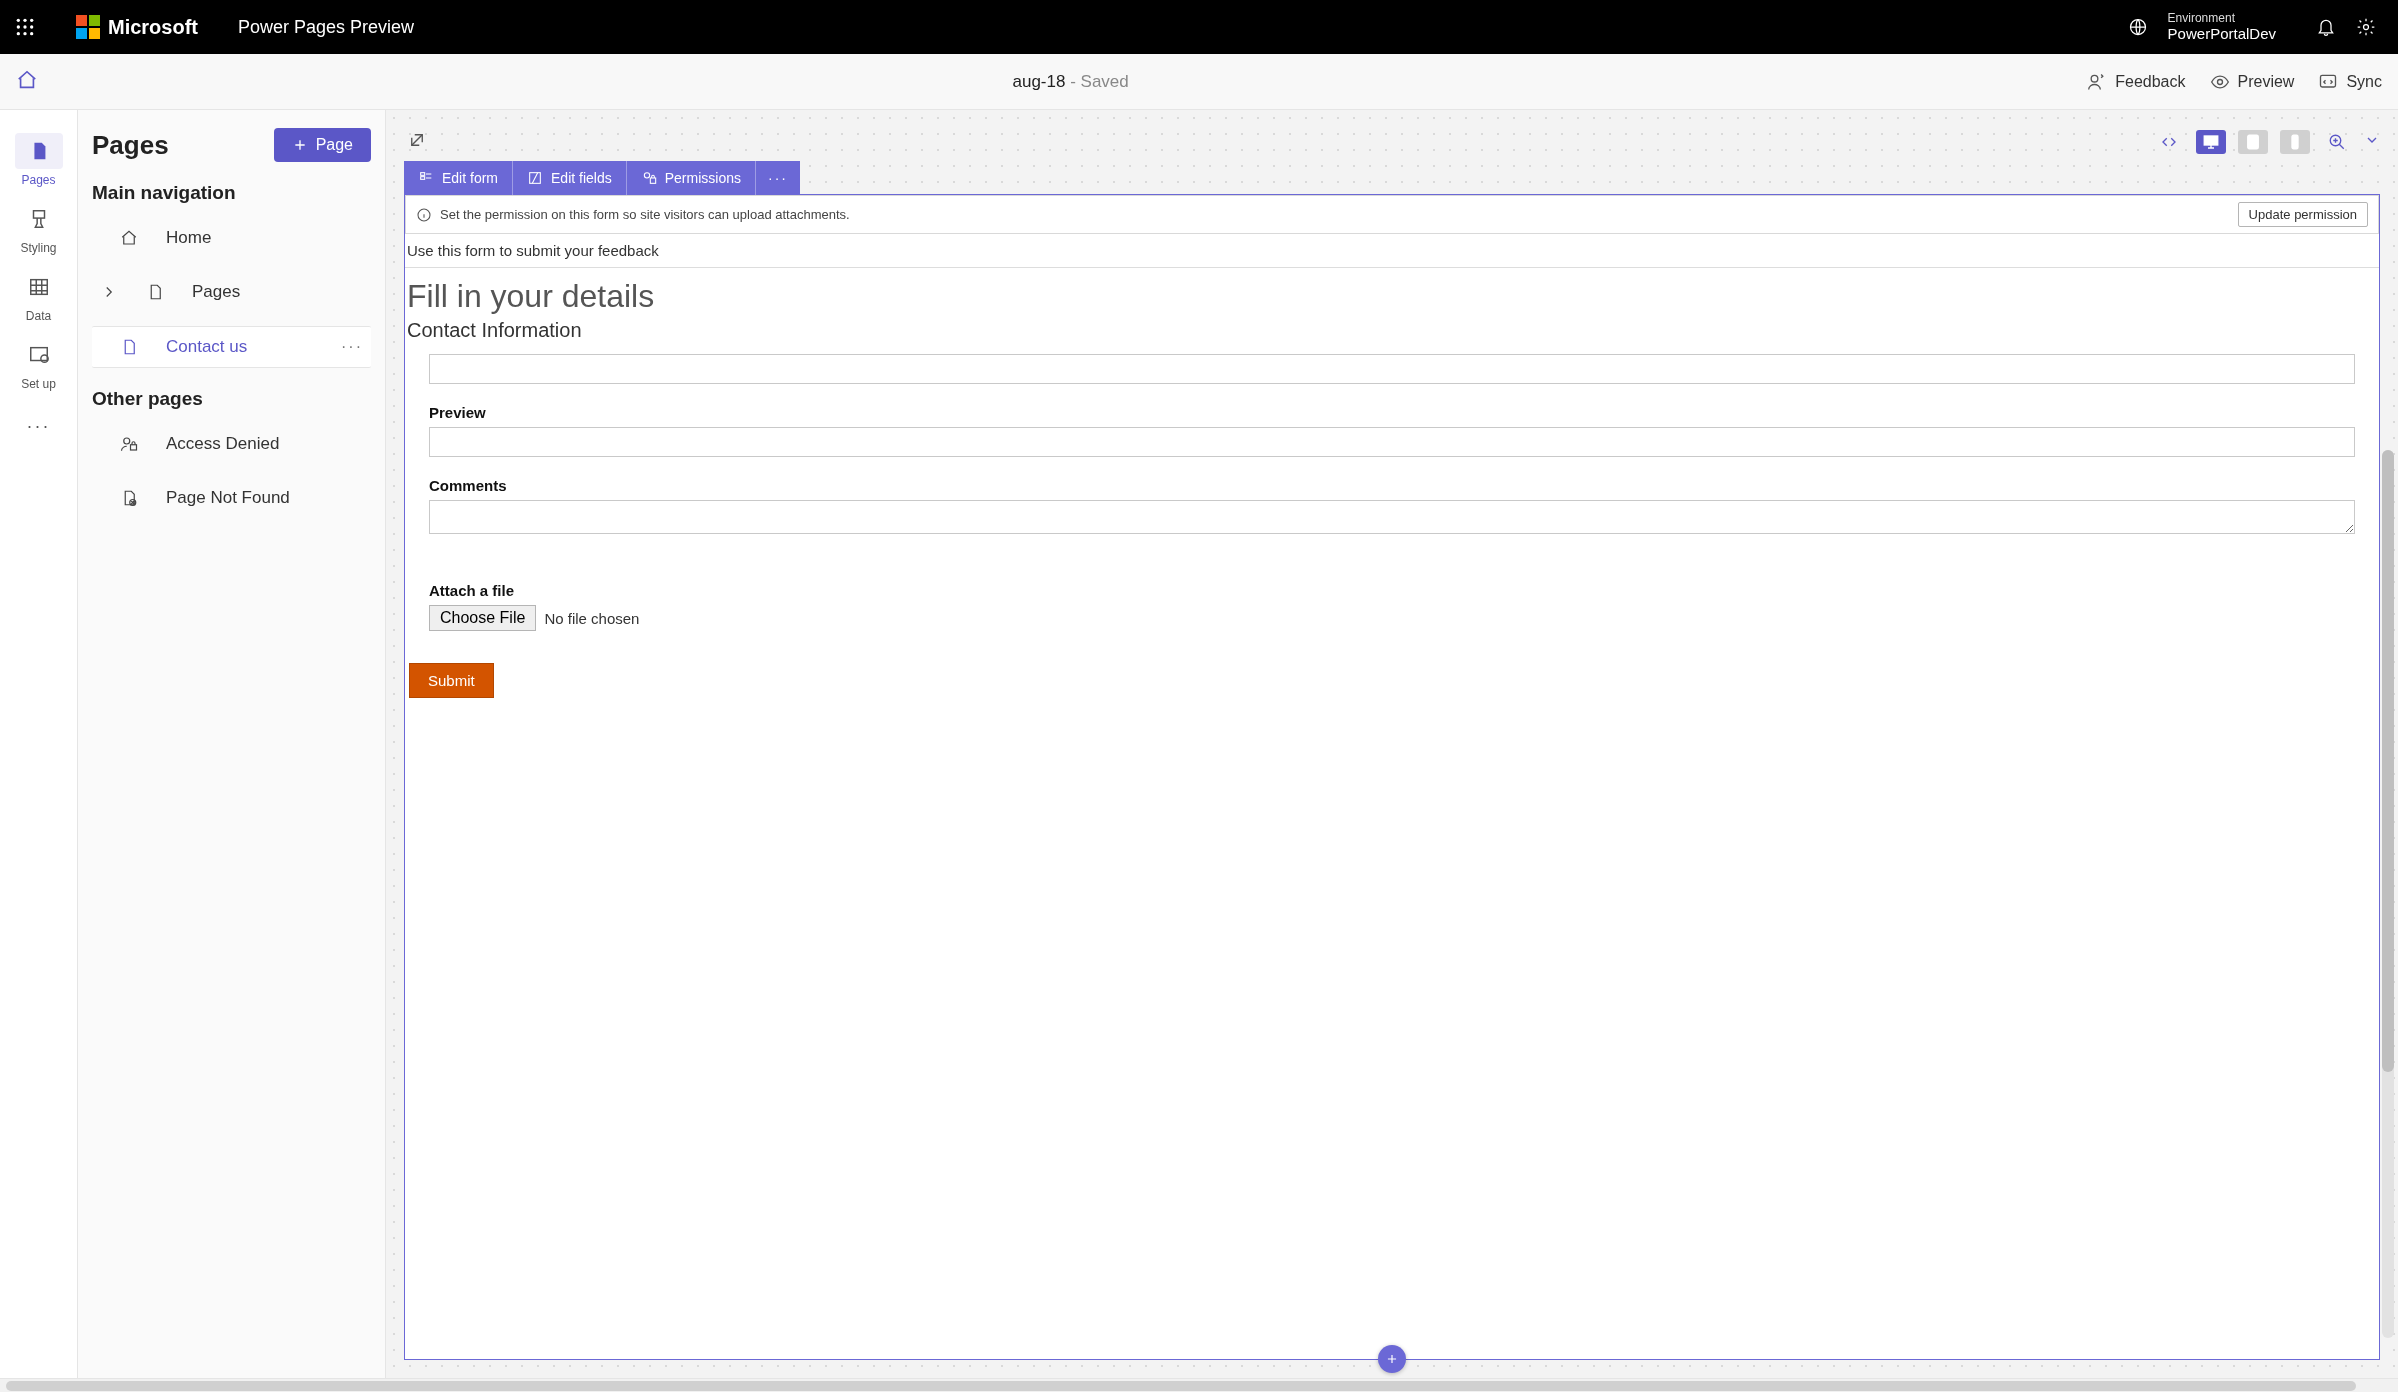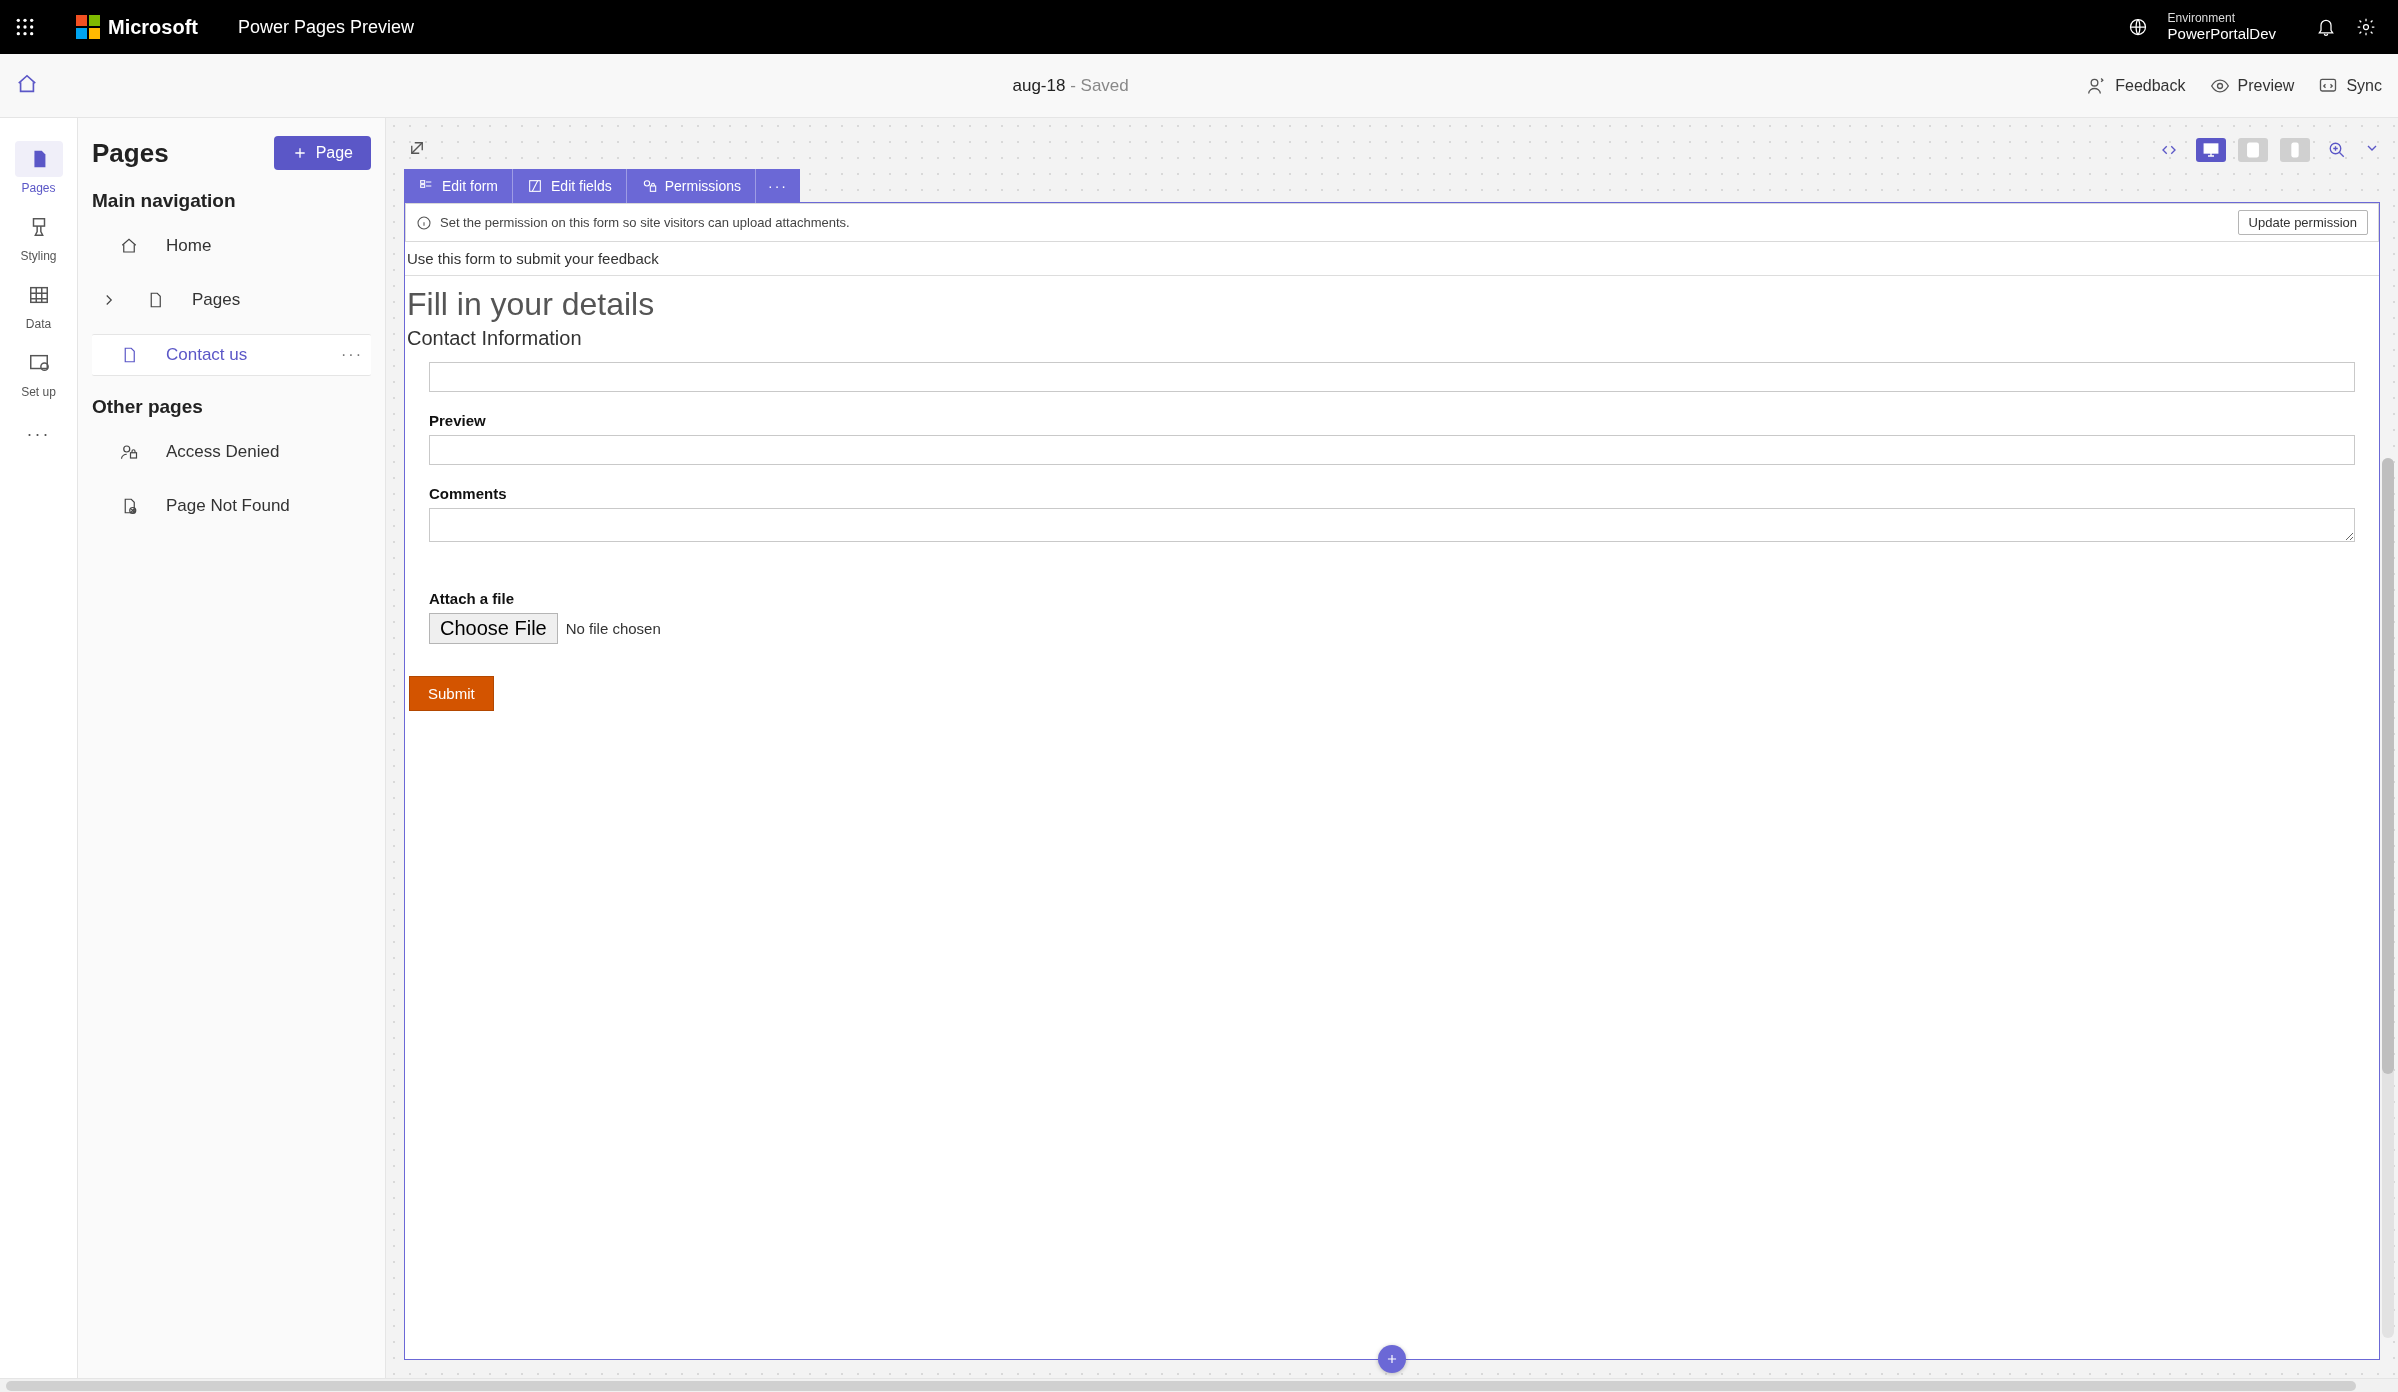--- a/index.html
+++ b/index.html
@@ -26,21 +26,21 @@
   .top-spacer { flex: 1; }
   .env-block { display: flex; align-items: center; gap: 10px; margin-right: 30px; }
   .env-text { display: flex; flex-direction: column; line-height: 1.2; }
   .env-label { font-size: 12px; color: #ddd; }
   .env-name { font-size: 15px; font-weight: 400; color: #fff; }
   .top-icon { width: 40px; height: 40px; display: flex; align-items: center; justify-content: center; cursor: pointer; }
   .top-icon svg { width: 20px; height: 20px; stroke: #fff; fill: none; stroke-width: 1.5; }
 
   
   .cmd-bar {
-    height: 64px;
+    height: 56px;
     background: #f8f8f8;
     border-bottom: 1px solid #e5e5e5;
     display: flex;
     align-items: center;
     padding: 0 16px;
     flex: 0 0 auto;
   }
   .cmd-bar .home-icon { color: #5b57c7; margin-right: 16px; cursor: pointer; }
   .cmd-bar .home-icon svg { width: 22px; height: 22px; stroke: #5b57c7; fill: none; stroke-width: 1.8; }
   .doc-title-wrap { flex: 1; text-align: center; font-size: 17px; color: #222; }
@@ -148,21 +148,21 @@
   .form-desc { font-size:15px; color:#333; padding:8px 2px 8px 2px; border-bottom:1px solid #ddd;}
   .form-h1 { font-size:32px; font-weight:400; color:#555; padding:10px 2px 4px 2px;}
   .form-h2 { font-size:20px; font-weight:400; color:#333; padding:0 2px 6px 2px;}
   .field-block { padding:6px 24px 14px 24px; }
   .field-label { font-size:15px; font-weight:600; color:#111; margin-bottom:6px; }
   .field-input {
     width:100%; border:1px solid #c9c9c9; height:30px; padding:4px 8px; font-size:14px;
   }
   textarea.field-input { height:34px; resize:both; }
   .file-row { display:flex; align-items:center; gap:8px; font-size:15px; color:#333;}
-  .choose-btn { border:1px solid #b5b5b5; background:#efefef; padding:3px 10px; font-size:20px; cursor:pointer;}
+  .choose-btn { border:1px solid #b5b5b5; background:#efefef; padding:3px 10px; font-size:16px; cursor:pointer;}
   .submit-btn { background:#d35400; color:#ffffff; border:1px solid #b34700; padding:8px 18px; font-size:15px; cursor:pointer; margin:18px 2px 18px 2px;}
   .add-circle {
     position:absolute; left:50%; transform:translateX(-50%); bottom:-14px;
     width:28px; height:28px; border-radius:50%; background:#6b68d6; color:#fff;
     display:flex; align-items:center; justify-content:center; cursor:pointer;
     box-shadow:0 1px 4px rgba(0,0,0,0.25);
   }
   .add-circle svg{width:14px;height:14px;stroke:#fff;stroke-width:2;fill:none;}
 
   .canvas-scrollbar {

